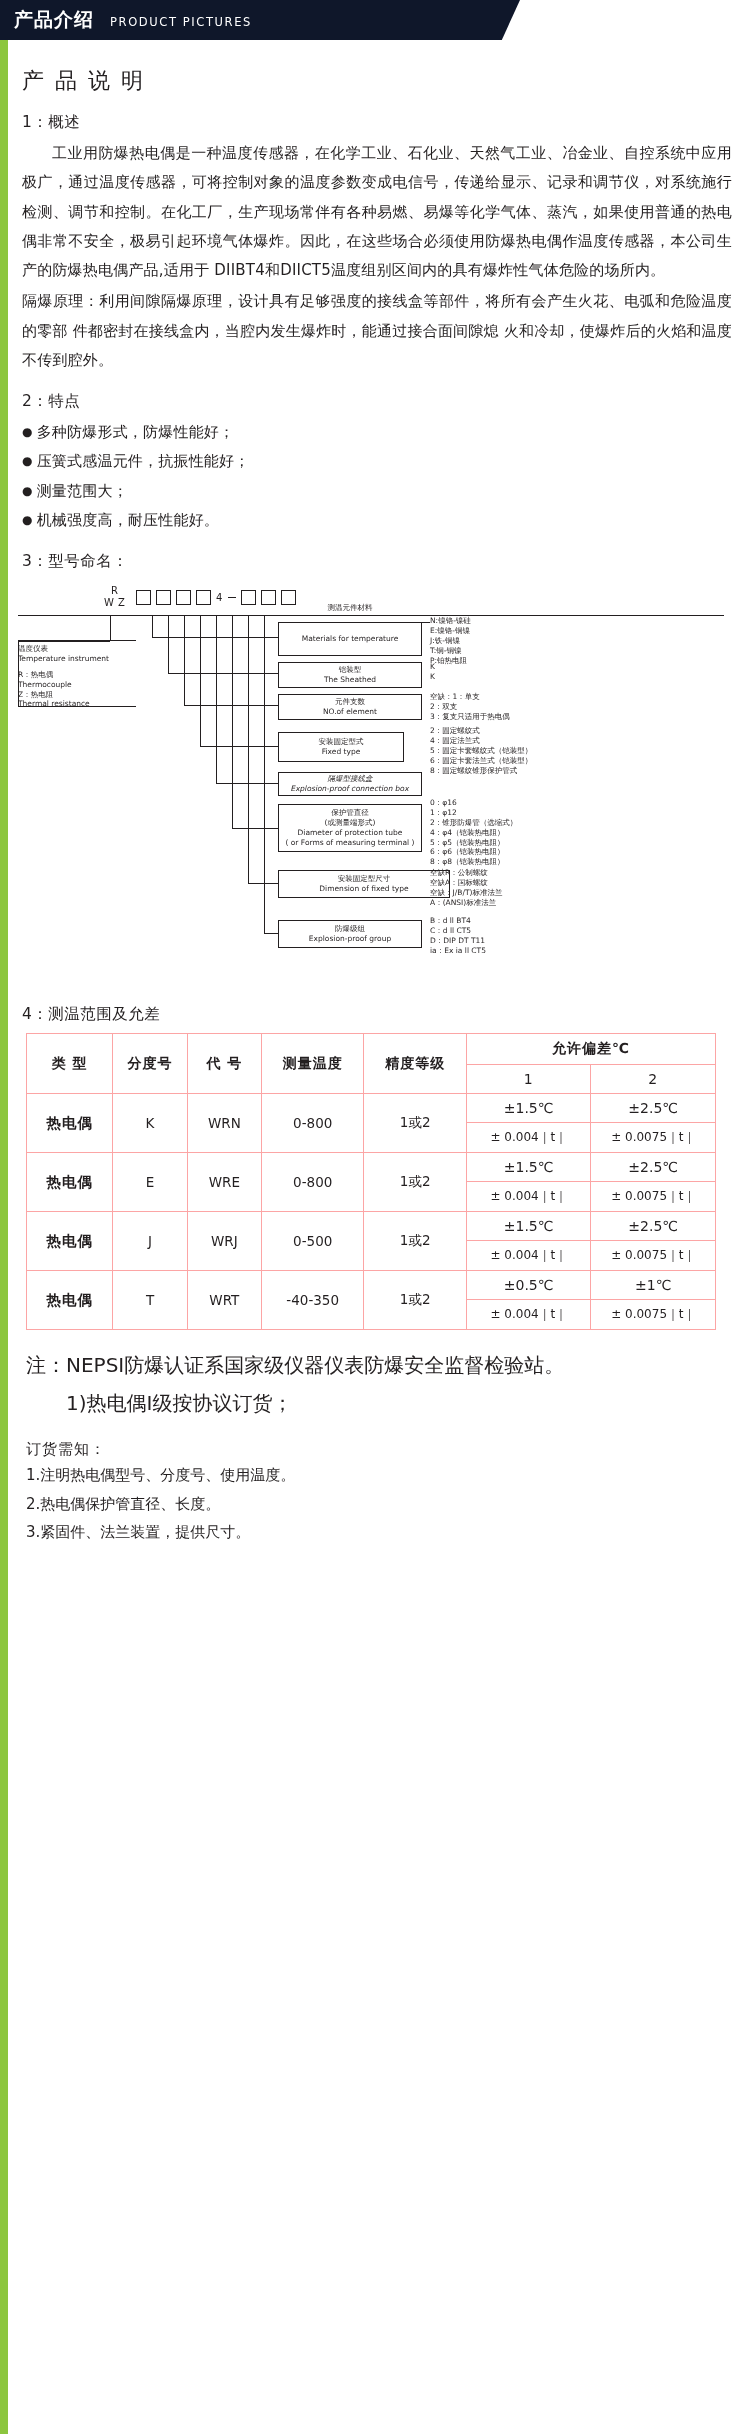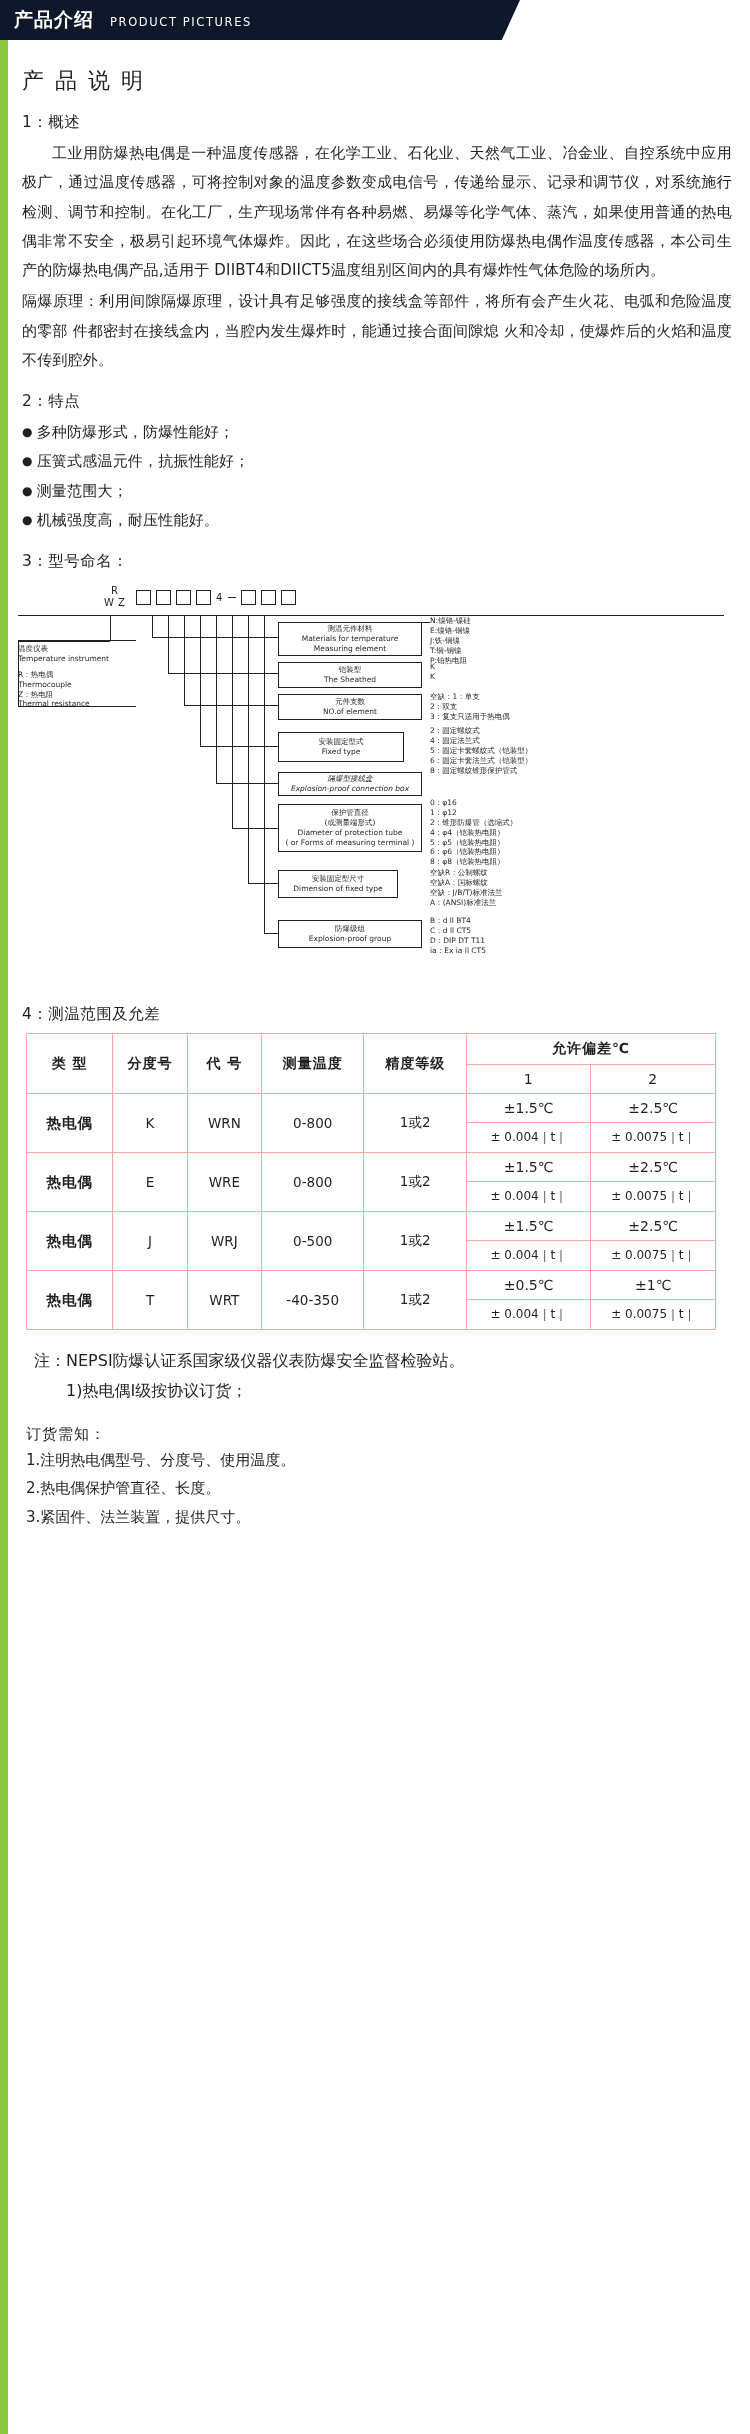--- a/index.html
+++ b/index.html
@@ -166,23 +166,23 @@
     vertical-align: middle;
     padding: 6px 2px;
     font-weight: normal;
   }
   table.spec th { font-weight: bold; font-size: 14px; letter-spacing: 1px; }
   table.spec td.type { font-weight: bold; font-size: 14.5px; letter-spacing: 1px;}
   .tol-main { font-size: 14px; }
   .tol-sub { font-size: 12px; }
 
   .note {
-    font-size: 16px;
+    font-size: 20px;
     line-height: 1.9;
-    margin: 16px 0 0 12px;
+    margin: 16px 0 0 4px;
   }
   .note .sub { display: block; text-indent: 2em; }
   .order-title { font-size: 15px; margin: 18px 0 2px 4px; letter-spacing: 1px;}
   .order-list { margin: 0 0 0 4px; padding: 0; list-style: none; }
   .order-list li { font-size: 15px; line-height: 1.9; }
 </style>
 </head>
 <body>
 
 <div class="page">
@@ -248,21 +248,21 @@
         <div>Thermocouple</div>
         <div>Z：热电阻</div>
         <div>Thermal resistance</div>
       </div>
       <div class="hline" style="left:0px; top:58px; width:118px;"></div>
       <div class="hline" style="left:0px; top:124px; width:118px;"></div>
       <div class="vtick" style="left:0px; top:58px; height:66px;"></div>
 
       <div class="vtick" style="left:134px; top:33px; height:22px;"></div>
       <div class="hline" style="left:134px; top:55px; width:126px;"></div>
-      <div class="cell" style="left:260px; top:40px; width:144px; height:34px; display:flex; flex-direction:column; justify-content:center; align-items:center; text-align:center;">
+      <div class="cell" style="left:260px; top:40px; width:144px; height:34px; display:flex; flex-direction:column; justify-content:center; align-items:center; text-align:center;gap:21px;">
         <div>测温元件材料</div>
         <div>Materials for temperature</div>
         <div>Measuring element</div>
       </div>
       <div class="lbl" style="left:412px; top:34px; white-space:pre-line;">N:镍铬-镍硅
 E:镍铬-铜镍
 J:铁-铜镍
 T:铜-铜镍
 P:铂热电阻</div>
       <div class="hline" style="left:404px; top:40px; width:8px;"></div>
@@ -316,21 +316,21 @@
       <div class="lbl" style="left:412px; top:216px; white-space:pre-line;">0：φ16
 1：φ12
 2：锥形防爆管（选缩式）
 4：φ4（铠装热电阻）
 5：φ5（铠装热电阻）
 6：φ6（铠装热电阻）
 8：φ8（铠装热电阻）</div>
 
       <div class="vtick" style="left:230px; top:33px; height:268px;"></div>
       <div class="hline" style="left:230px; top:301px; width:30px;"></div>
-      <div class="cell" style="left:260px; top:288px; width:120px; height:28px; display:flex; flex-direction:column; justify-content:center; align-items:center; text-align:center;">
+      <div class="cell" style="left:260px; top:288px; width:172px; height:28px; display:flex; flex-direction:column; justify-content:center; align-items:center; text-align:center;">
         <div>安装固定型尺寸</div>
         <div>Dimension of fixed type</div>
       </div>
       <div class="lbl" style="left:412px; top:286px; white-space:pre-line;">空缺R：公制螺纹
 空缺A：国标螺纹
 空缺：J/B/T)标准法兰
 A：(ANSI)标准法兰</div>
 
       <div class="vtick" style="left:246px; top:33px; height:318px;"></div>
       <div class="hline" style="left:246px; top:351px; width:14px;"></div>

